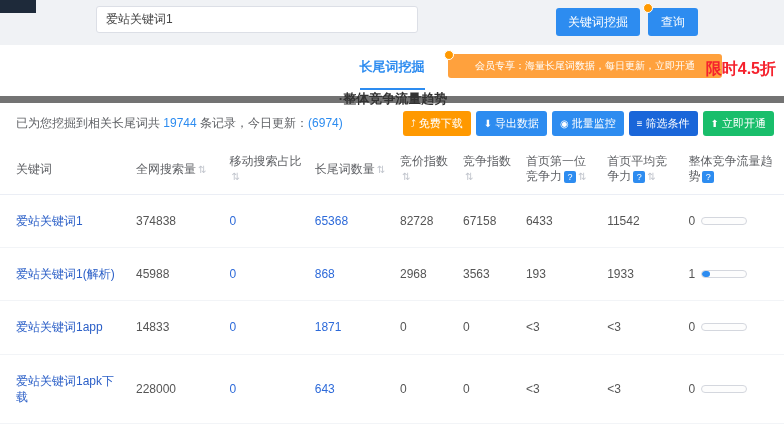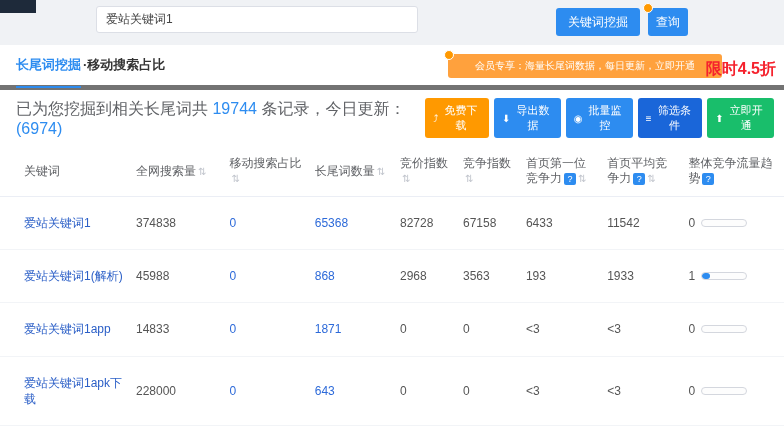--- a/index.html
+++ b/index.html
@@ -17,68 +17,68 @@
     background:#fff; border:1px solid #dcdfe6; border-radius:3px;
     display:flex; align-items:center; padding:0 9px; color:#444;
   }
   .top-btn {
     position:absolute; top:8px; height:28px; border:none; border-radius:3px;
     color:#fff; font-size:12px; background:#2d8cf0; cursor:pointer;
     display:flex; align-items:center; justify-content:center;
     font-family:"Liberation Sans", sans-serif;
   }
   .top-btn.b1 { left:556px; width:84px; }
-  .top-btn.b2 { left:648px; width:40px; }
+  .top-btn.b2 { left:648px; width:50px; }
   .badge-dot {
     position:absolute; left:-5px; top:-5px; width:10px; height:10px;
     border-radius:50%; background:#ff9900; border:1px solid #fff;
   }
   
   .panel { position:absolute; top:45px; left:0; right:0; bottom:0; background:#fff; }
   .panel-head {
-    position:relative; height:45px; border-bottom:5px solid #737373;
-    display:flex; align-items:center; padding:0 16px;
+    position:relative; height:58px; border-bottom:7px solid #737373;
+    display:flex; align-items:center; padding:0 16px;flex-direction:column;
   }
   .tab-active {
     color:#2d8cf0; font-weight:bold; font-size:13px;
     border-bottom:2px solid #2d8cf0; padding:13px 0 12px;
   }
   .tab-suffix { color:#333; font-weight:bold; font-size:13px; margin-left:2px; }
   .promo {
     position:absolute; right:62px; top:9px; background:#ffa13d; color:#fff;
     font-size:10px; padding:5px 27px; border-radius:3px; cursor:pointer;
   }
   .promo .badge-dot { left:-4px; top:-4px; }
   .promo-link { position:absolute; right:8px; top:14px; color:#f5222d; font-size:16px; font-weight:bold; cursor:pointer; }
   
   .toolbar {
     display:flex; align-items:center; justify-content:space-between;
     padding:8px 10px 8px 16px;
   }
-  .summary { color:#606266; font-size:16px; }
+  .summary { color:#606266; font-size:12px; }
   .summary .num { color:#2d8cf0; }
   .tool-btns { display:flex; gap:5px; }
   .tool-btn {
     border:none; border-radius:3px; color:#fff; font-size:11px;
     padding:5px 8px; cursor:pointer; display:flex; align-items:center; gap:3px;
     font-family:"Liberation Sans", sans-serif;
   }
   .tool-btn .ic { font-size:10px; }
   .bg-orange { background:#ff9900; }
   .bg-blue   { background:#2d8cf0; }
   .bg-deep   { background:#1a66d9; }
   .bg-green  { background:#19be6b; }
   
   table { width:100%; border-collapse:collapse; table-layout:fixed; }
   th {
     color:#606266; font-weight:normal; text-align:left; font-size:12px;
     padding:10px 6px; border-bottom:1px solid #ebeef5; line-height:1.25;
     vertical-align:middle;
   }
-  th:first-child, td:first-child { padding-left:24px; }
+  th:first-child, td:first-child { padding-left:16px; }
   td {
     padding:18px 6px; border-bottom:1px solid #f2f4f7; font-size:12px;
     color:#555; vertical-align:middle; word-break:break-all; line-height:1.35;
   }
   .sort-ic { color:#c0c4cc; font-size:10px; margin-left:2px; }
   .info-ic {
     display:inline-block; width:12px; height:12px; background:#2d8cf0; color:#fff;
     font-size:9px; line-height:12px; text-align:center; border-radius:2px; margin-left:2px;
   }
   .link { color:#2d6ad9; text-decoration:none; cursor:pointer; }
@@ -104,21 +104,21 @@
   <button class="top-btn b2" style="position:absolute;">
     <span class="badge-dot"></span>
     <span>查询</span>
   </button>
 </div>
 
 <div class="panel">
 
   <div class="panel-head">
     <span class="tab-active">长尾词挖掘</span>
-    <span class="tab-suffix">·移动搜索占比</span>
+    <span class="tab-suffix">·整体竞争流量趋势</span>
     <span class="promo">
       <span class="badge-dot"></span>
       <span>会员专享：海量长尾词数据，每日更新，立即开通</span>
     </span>
     <span class="promo-link">限时4.5折</span>
   </div>
 
   <div class="toolbar">
     <div class="summary">
       <span>已为您挖掘到相关长尾词共 </span><span class="num">19744</span><span> 条记录，今日更新：</span><span class="num">(6974)</span>

